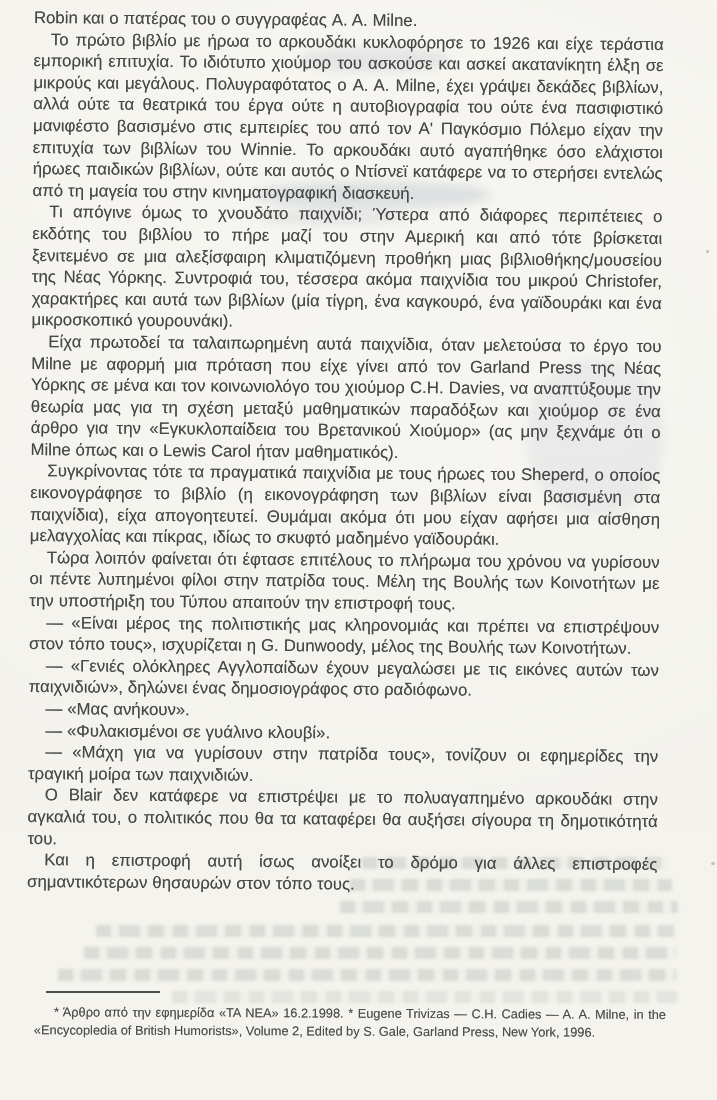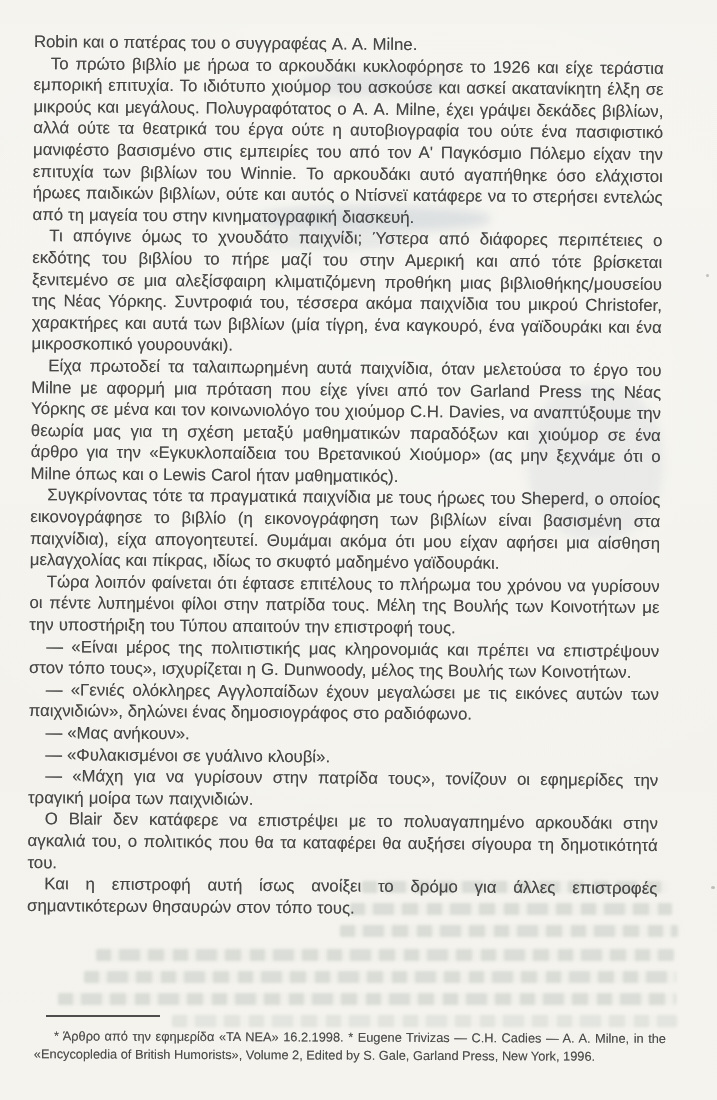--- a/index.html
+++ b/index.html
@@ -13,21 +13,20 @@
     position: relative;
     background: #f4f3ee;
     font-family: "Liberation Sans", "DejaVu Sans", sans-serif;
   }
   .page {
     position: absolute;
     inset: 0;
     background:
       radial-gradient(ellipse 900px 700px at 55% 35%, rgba(255,255,255,0.25), rgba(0,0,0,0) 70%),
       linear-gradient(180deg, #f5f4ef 0%, #f3f2ec 55%, #f4f3ee 100%);
-    margin-top: 24px;
   }
   
   .article {
     position: absolute;
     top: 12px;
     left: 34px;
     width: 630px;
     transform: rotate(0.45deg);
     transform-origin: 100% 0;
     color: #474747;

